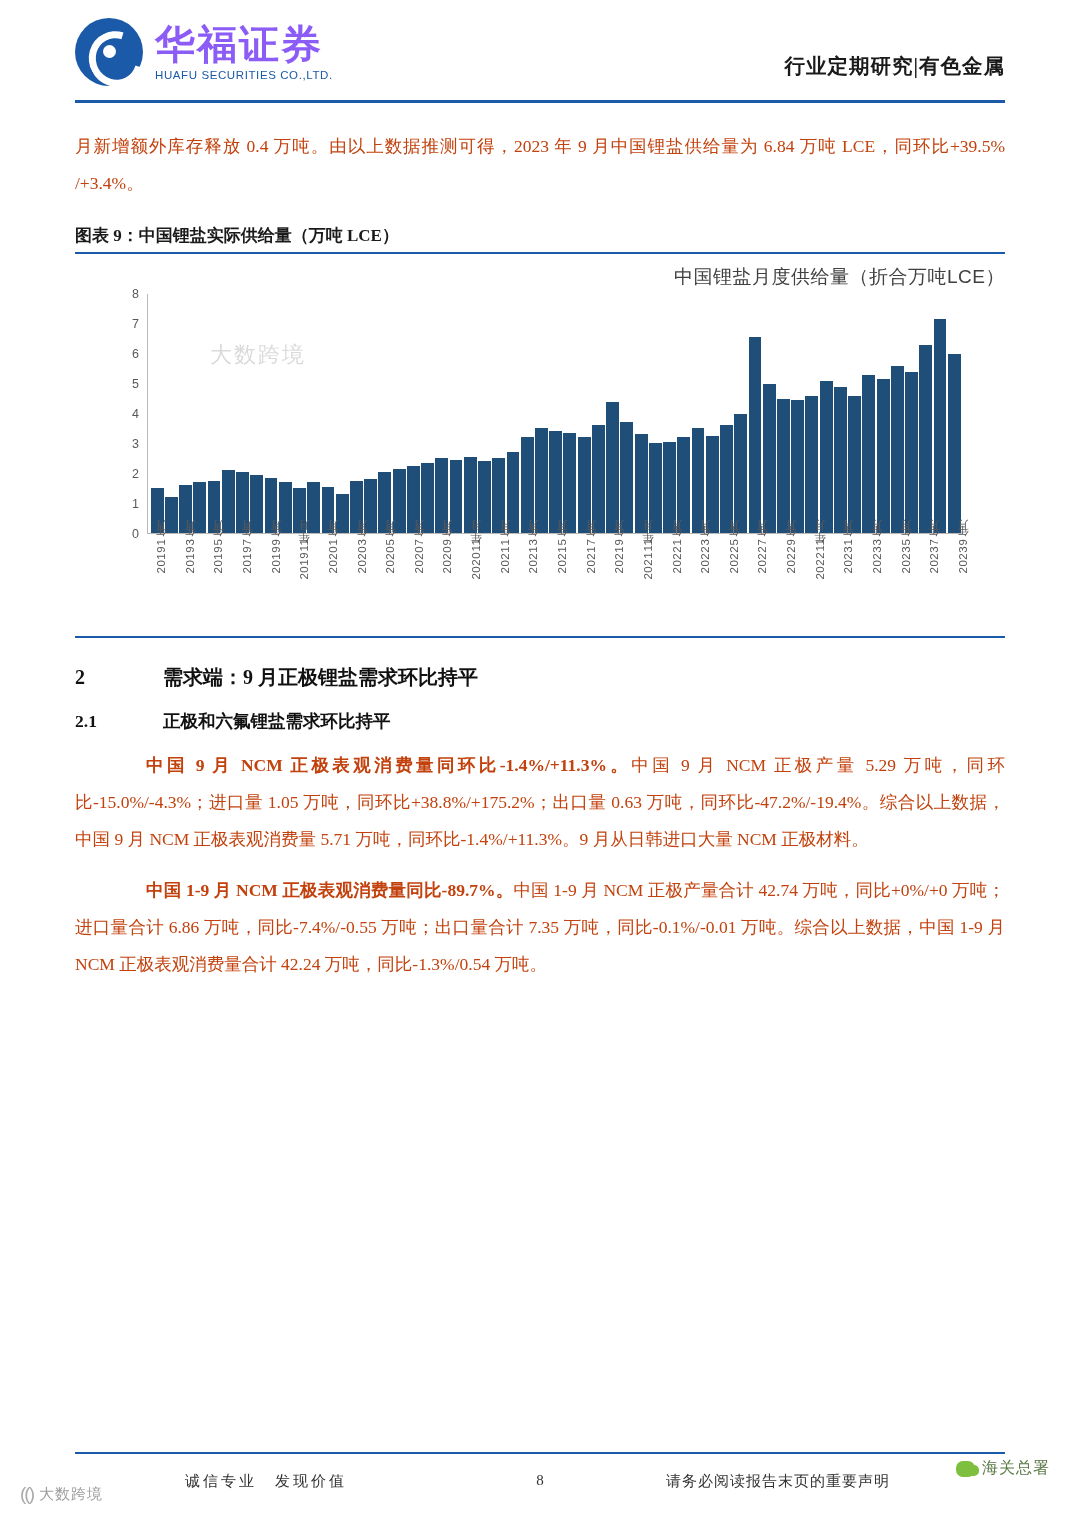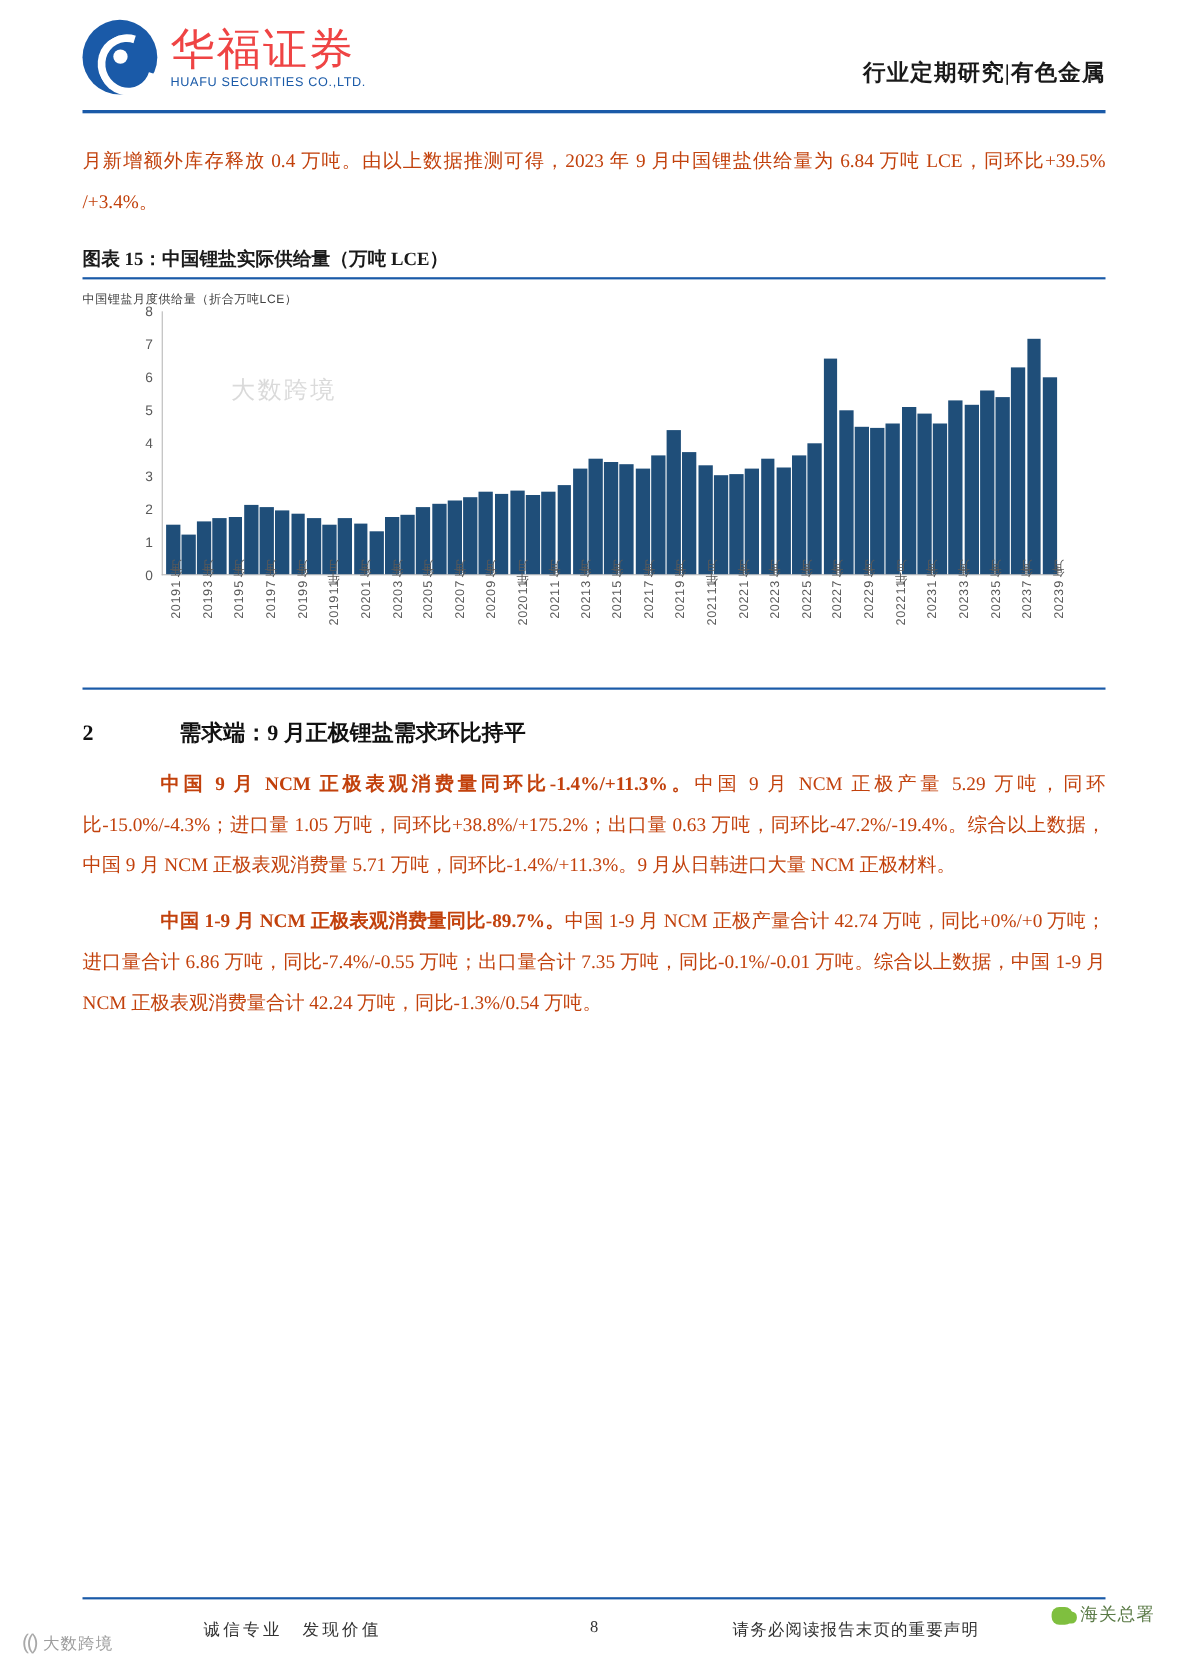--- a/index.html
+++ b/index.html
@@ -47,22 +47,22 @@
     content: "";
     position: absolute;
     left: 28px; top: 27px;
     width: 13px; height: 13px;
     border-radius: 50%;
     background: #ffffff;
   }
   .logo-text-cn {
     font-family: "Liberation Serif", serif;
     font-size: 40px;
-    font-weight: normal;
-    color: #ef4444;
+    font-weight: bold;
+    color: #8b5cf6;
     letter-spacing: 2px;
     line-height: 1.05;
   }
   .logo-text-en {
     font-family: "Liberation Sans", sans-serif;
     font-size: 11.5px;
     color: #1a5aa8;
     letter-spacing: 0.6px;
     margin-top: 3px;
   }
@@ -116,23 +116,23 @@
   }
 
   
   .chart-box {
     margin-top: 10px;
     border: 0;
     padding: 0 0 4px 0;
     position: relative;
   }
   .chart-title {
-    text-align: left;
+    text-align: right;
     font-family: "Liberation Sans", sans-serif;
-    font-size: 11px;
+    font-size: 19px;
     color: #404040;
     margin-bottom: 4px;
     letter-spacing: 0.5px;
   }
   .plot {
     position: relative;
     height: 240px;
     margin: 0 42px 0 42px;
   }
   .y-axis-labels {
@@ -297,21 +297,21 @@
   </div>
   <div class="header-right">行业定期研究|有色金属</div>
   <div class="header-rule"></div>
 </div>
 
 <div class="content">
 
   <p class="para">月新增额外库存释放 0.4 万吨。由以上数据推测可得，2023 年 9 月中国锂盐供给量为 6.84 万吨 LCE，同环比+39.5% /+3.4%。</p>
 
   <div>
-    <div class="fig-caption">图表 15：中国锂盐实际供给量（万吨 LCE）</div>
+    <div class="fig-caption">图表 9：中国锂盐实际供给量（万吨 LCE）</div>
     <div class="fig-rule"></div>
 
     <div class="chart-box">
       <div class="chart-title">中国锂盐月度供给量（折合万吨LCE）</div>
       <div class="plot">
         <div class="y-axis-labels" id="y-ticks">
             <span style="top: 100%;">0</span>
             <span style="top: 87.5%;">1</span>
             <span style="top: 75%;">2</span>
             <span style="top: 62.5%;">3</span>
@@ -417,20 +417,24 @@
     </div>
 
     <div class="chart-bottom-rule"></div>
   </div>
 
   <div class="h1">
     <span class="num">2</span>
     <span>需求端：9 月正极锂盐需求环比持平</span>
   </div>
 
+  <div class="h2">
+    <span class="num">2.1</span>
+    <span>正极和六氟锂盐需求环比持平</span>
+  </div>
 
   <p class="para indent" style="margin-top:14px">
     <span class="b">中国 9 月 NCM 正极表观消费量同环比-1.4%/+11.3%。</span><span>中国 9 月 NCM 正极产量 5.29 万吨，同环比-15.0%/-4.3%；进口量 1.05 万吨，同环比+38.8%/+175.2%；出口量 0.63 万吨，同环比-47.2%/-19.4%。综合以上数据，中国 9 月 NCM 正极表观消费量 5.71 万吨，同环比-1.4%/+11.3%。9 月从日韩进口大量 NCM 正极材料。</span>
   </p>
 
   <p class="para indent" style="margin-top:14px">
     <span class="b">中国 1-9 月 NCM 正极表观消费量同比-89.7%。</span><span>中国 1-9 月 NCM 正极产量合计 42.74 万吨，同比+0%/+0 万吨；进口量合计 6.86 万吨，同比-7.4%/-0.55 万吨；出口量合计 7.35 万吨，同比-0.1%/-0.01 万吨。综合以上数据，中国 1-9 月 NCM 正极表观消费量合计 42.24 万吨，同比-1.3%/0.54 万吨。</span>
   </p>
 
 

